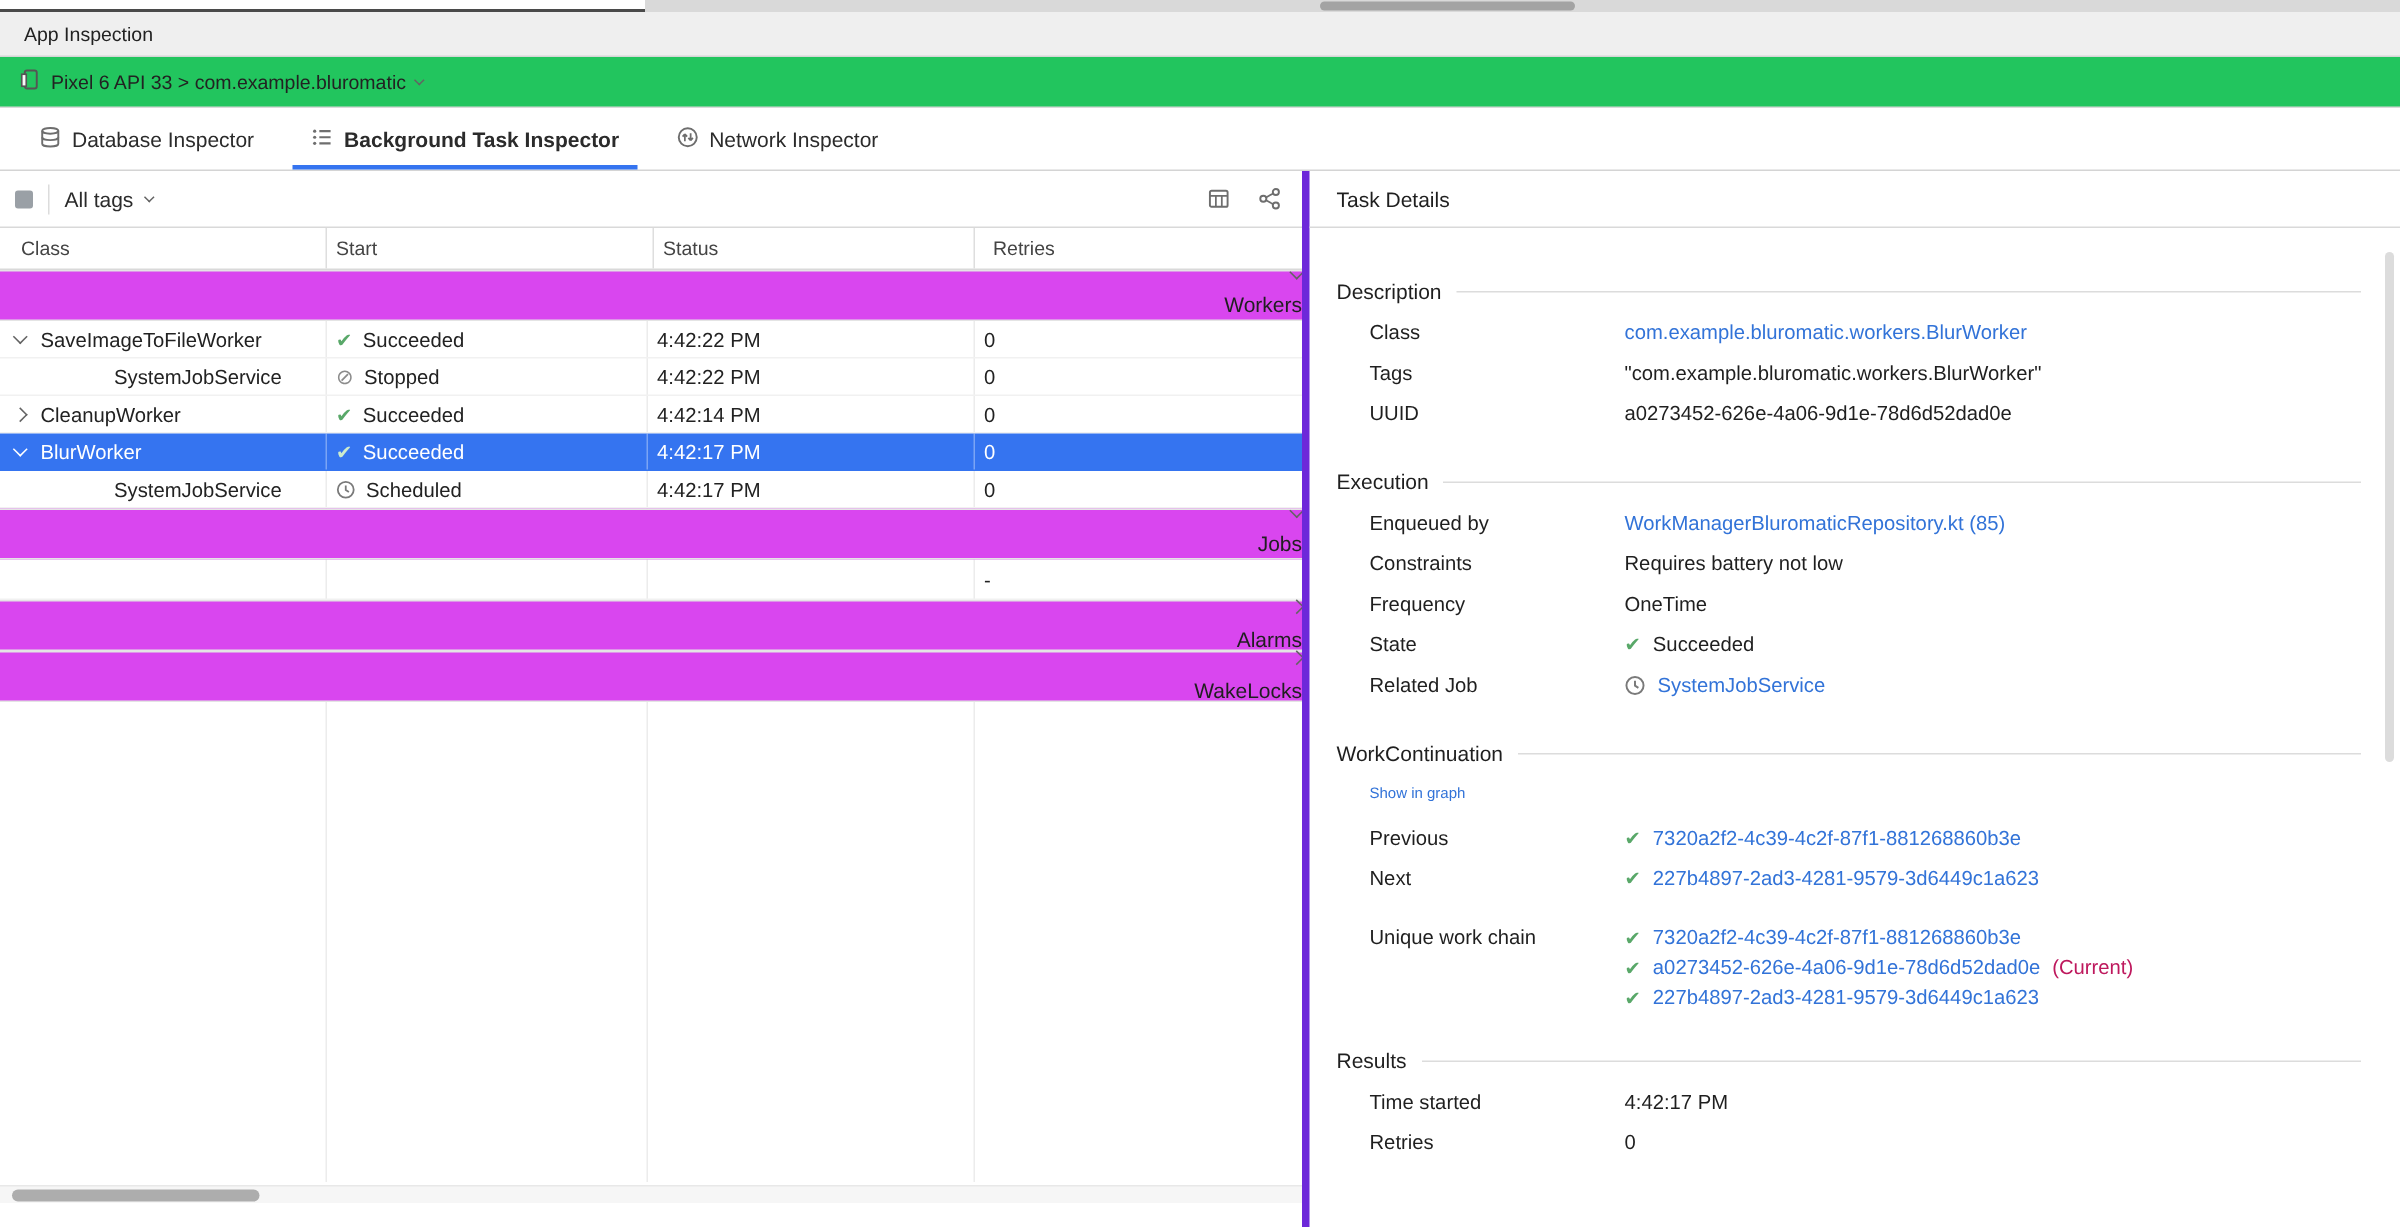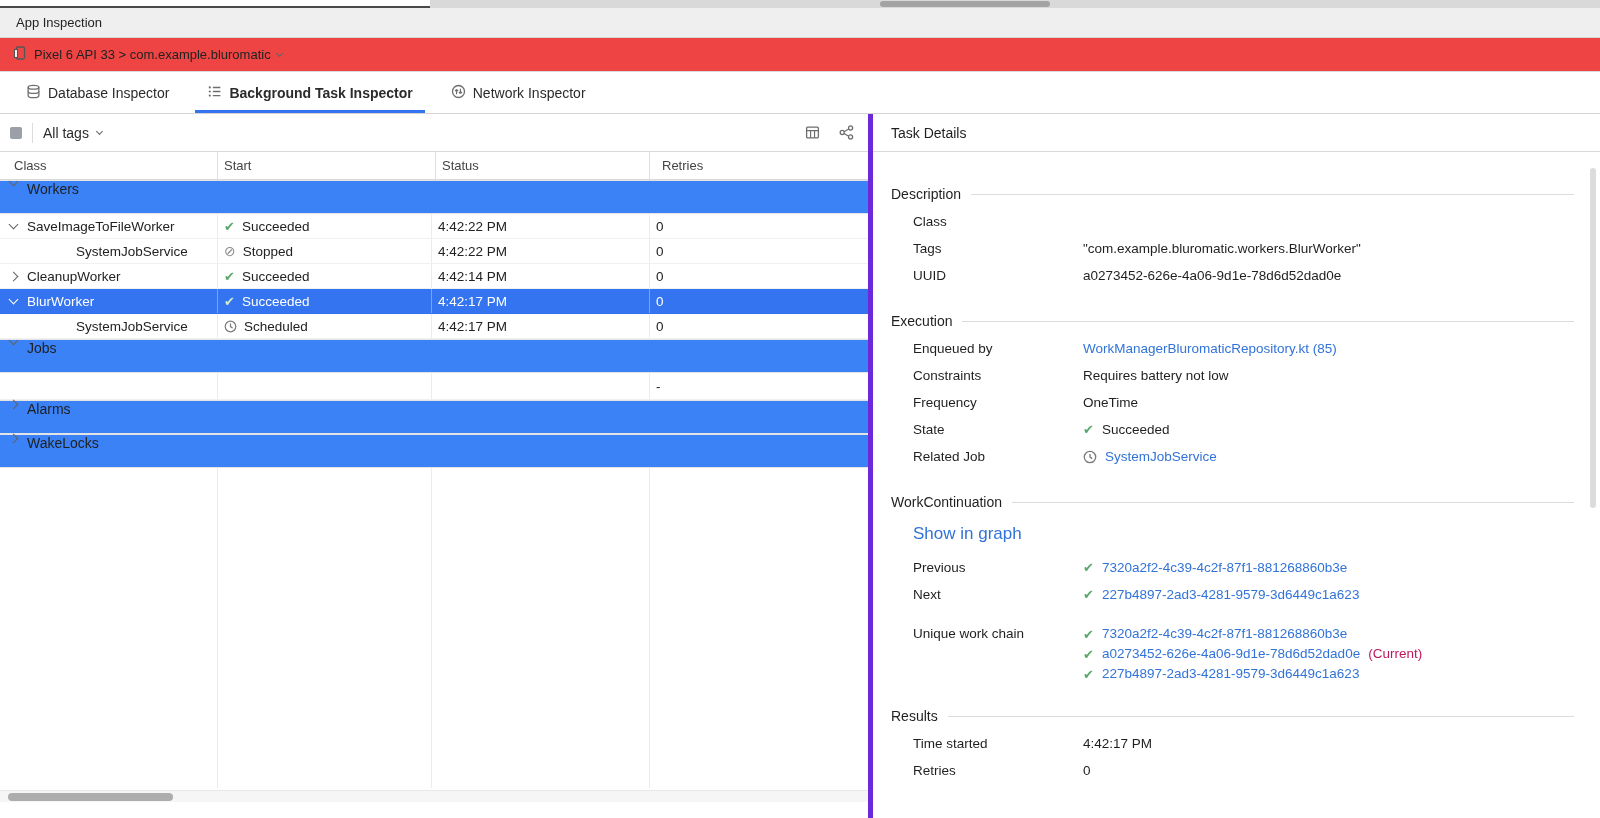--- a/index.html
+++ b/index.html
@@ -13,21 +13,21 @@
   body{
     font-family:"Liberation Sans","DejaVu Sans",sans-serif;
     font-size:13px;color:#222;background:#fff;overflow:hidden;position:relative;
   }
   
   .top-strip{position:absolute;top:0;left:0;width:1600px;height:8px;background:#d9d9d9;}
   .top-strip .white{position:absolute;left:0;top:0;width:430px;height:8px;background:#fff;border-bottom:2px solid #4a4a4a;}
   .top-strip .thumb{position:absolute;left:880px;top:1px;width:170px;height:6px;background:#a3a3a3;border-radius:3px;}
   
   .appbar{position:absolute;top:8px;left:0;width:1600px;height:30px;background:#efefef;border-bottom:1px solid #d6d6d6;display:flex;align-items:center;padding-left:16px;}
-  .devbar{position:absolute;top:38px;left:0;width:1600px;height:34px;background:#ef4444;border-bottom:1px solid #dadada;display:flex;align-items:center;padding-left:12px;gap:6px;}
+  .devbar{position:absolute;top:38px;left:0;width:1600px;height:34px;background:#22c55e;border-bottom:1px solid #dadada;display:flex;align-items:center;padding-left:12px;gap:6px;}
   .devbar svg{flex:0 0 auto;}
   .tabbar{position:absolute;top:72px;left:0;width:1600px;height:42px;background:#fff;border-bottom:1px solid #d4d4d4;display:flex;align-items:stretch;padding-left:14px;}
   .tab{display:flex;align-items:center;gap:7px;padding:0 12px;margin-right:14px;position:relative;color:#2b2b2b;font-size:14px;cursor:default;}
   .tab.active{font-weight:bold;}
   .tab.active::after{content:"";position:absolute;left:0;right:0;bottom:0;height:3px;background:var(--selection);}
   
   .chev{width:7px;height:7px;border-right:1.6px solid #636363;border-bottom:1.6px solid #636363;display:inline-block;transform:rotate(45deg);flex:0 0 auto;}
   .chev.right{transform:rotate(-45deg);}
   .chev.small{width:5px;height:5px;}
   .chev.white{border-color:#fff;}
@@ -46,21 +46,21 @@
   .colhead{position:absolute;top:38px;left:0;right:0;height:28px;border-bottom:1px solid #d9d9d9;display:flex;color:#444;}
   .colhead .hc{display:flex;align-items:center;border-right:1px solid #dedede;overflow:hidden;white-space:nowrap;}
   .hc.c1{width:218px;padding-left:14px;}
   .hc.c2{width:214px;padding-left:6px;}
   .hc.c3{width:218px;padding-left:6px;}
   .hc.c4{flex:1;padding-left:12px;border-right:none;}
   
   .tbody{position:absolute;top:66px;left:0;right:0;bottom:0;}
   .vline{position:absolute;top:0;bottom:30px;width:1px;background:#ececec;}
   .vl1{left:217px;} .vl2{left:431px;} .vl3{left:649px;}
-  .grow{position:relative;height:34px;display:flex;align-items:flex-start;gap:10px;padding-left:10px;background:#3b82f6;border-top:1px solid #e4e4e4;border-bottom:1px solid #e4e4e4;font-size:14px;color:#1f1f1f;}
+  .grow{position:relative;height:34px;display:flex;align-items:flex-end;gap:10px;padding-left:10px;background:#d946ef;border-top:1px solid #e4e4e4;border-bottom:1px solid #e4e4e4;font-size:14px;color:#1f1f1f;flex-direction:column;}
   .trow{position:relative;height:25px;display:flex;align-items:stretch;border-bottom:1px solid #f1f1f1;font-size:13.5px;}
   .trow .cell{display:flex;align-items:center;overflow:hidden;white-space:nowrap;}
   .cell.cclass{width:218px;gap:10px;}
   .cclass.ind-parent{padding-left:10px;}
   .cclass.ind-child{padding-left:76px;}
   .cell.cstatus{width:214px;padding-left:6px;gap:7px;}
   .cell.cstart{width:218px;padding-left:6px;}
   .cell.cretries{flex:1;padding-left:6px;}
   .trow.selected{background:var(--selection);color:#fff;border-bottom-color:var(--selection);}
   .trow.selected .cclass,.trow.selected .cstatus,.trow.selected .cstart{border-right:1px solid rgba(255,255,255,0.35);}
@@ -75,21 +75,21 @@
   .rheader{position:absolute;top:0;left:0;right:0;height:38px;border-bottom:1px solid #d9d9d9;display:flex;align-items:center;padding-left:18px;font-size:14px;color:#1f1f1f;}
   .rcontent{position:absolute;top:38px;left:0;right:0;bottom:0;overflow:hidden;padding:14px 26px 0 18px;}
   .sec-h{display:flex;align-items:center;margin-top:24px;font-size:14px;color:#1f1f1f;}
   .sec-h:first-child{margin-top:20px;}
   .sec-h .rule{flex:1;height:1px;background:#dcdcdc;margin-left:10px;}
   .drow{display:flex;align-items:flex-start;line-height:27px;font-size:13.5px;}
   .drows{margin-top:6px;}
   .dlabel{width:192px;padding-left:22px;color:#1f1f1f;flex:0 0 auto;}
   .dvalue{color:#1f1f1f;display:flex;align-items:center;gap:8px;}
   .link{color:var(--link);cursor:pointer;}
-  .graph-link{margin:14px 0 10px 22px;font-size:17px;}
+  .graph-link{margin:14px 0 10px 22px;font-size:10px;}
   .chain-list{display:flex;flex-direction:column;}
   .chain-item{display:flex;align-items:center;gap:8px;line-height:20px;}
   .suffix{color:#be185d;}
   .vscroll{position:absolute;right:4px;top:16px;width:6px;height:340px;background:#dcdcdc;border-radius:3px;}
   .gap-s{height:12px;}
 </style>
 </head>
 <body>
 
 <div class="top-strip">
@@ -296,20 +296,23 @@
 
     <div class="rcontent">
 
       <div class="sec-h">
         <span>Description</span>
           <span class="rule"></span>
       </div>
       <div class="drows">
         <div class="drow">
           <div class="dlabel">Class</div>
+          <div class="dvalue">
+              <span class="link">com.example.bluromatic.workers.BlurWorker</span>
+            </div>
         </div>
         <div class="drow">
           <div class="dlabel">Tags</div>
           <div class="dvalue">"com.example.bluromatic.workers.BlurWorker"</div>
         </div>
         <div class="drow">
           <div class="dlabel">UUID</div>
           <div class="dvalue">a0273452-626e-4a06-9d1e-78d6d52dad0e</div>
         </div>
       </div>

